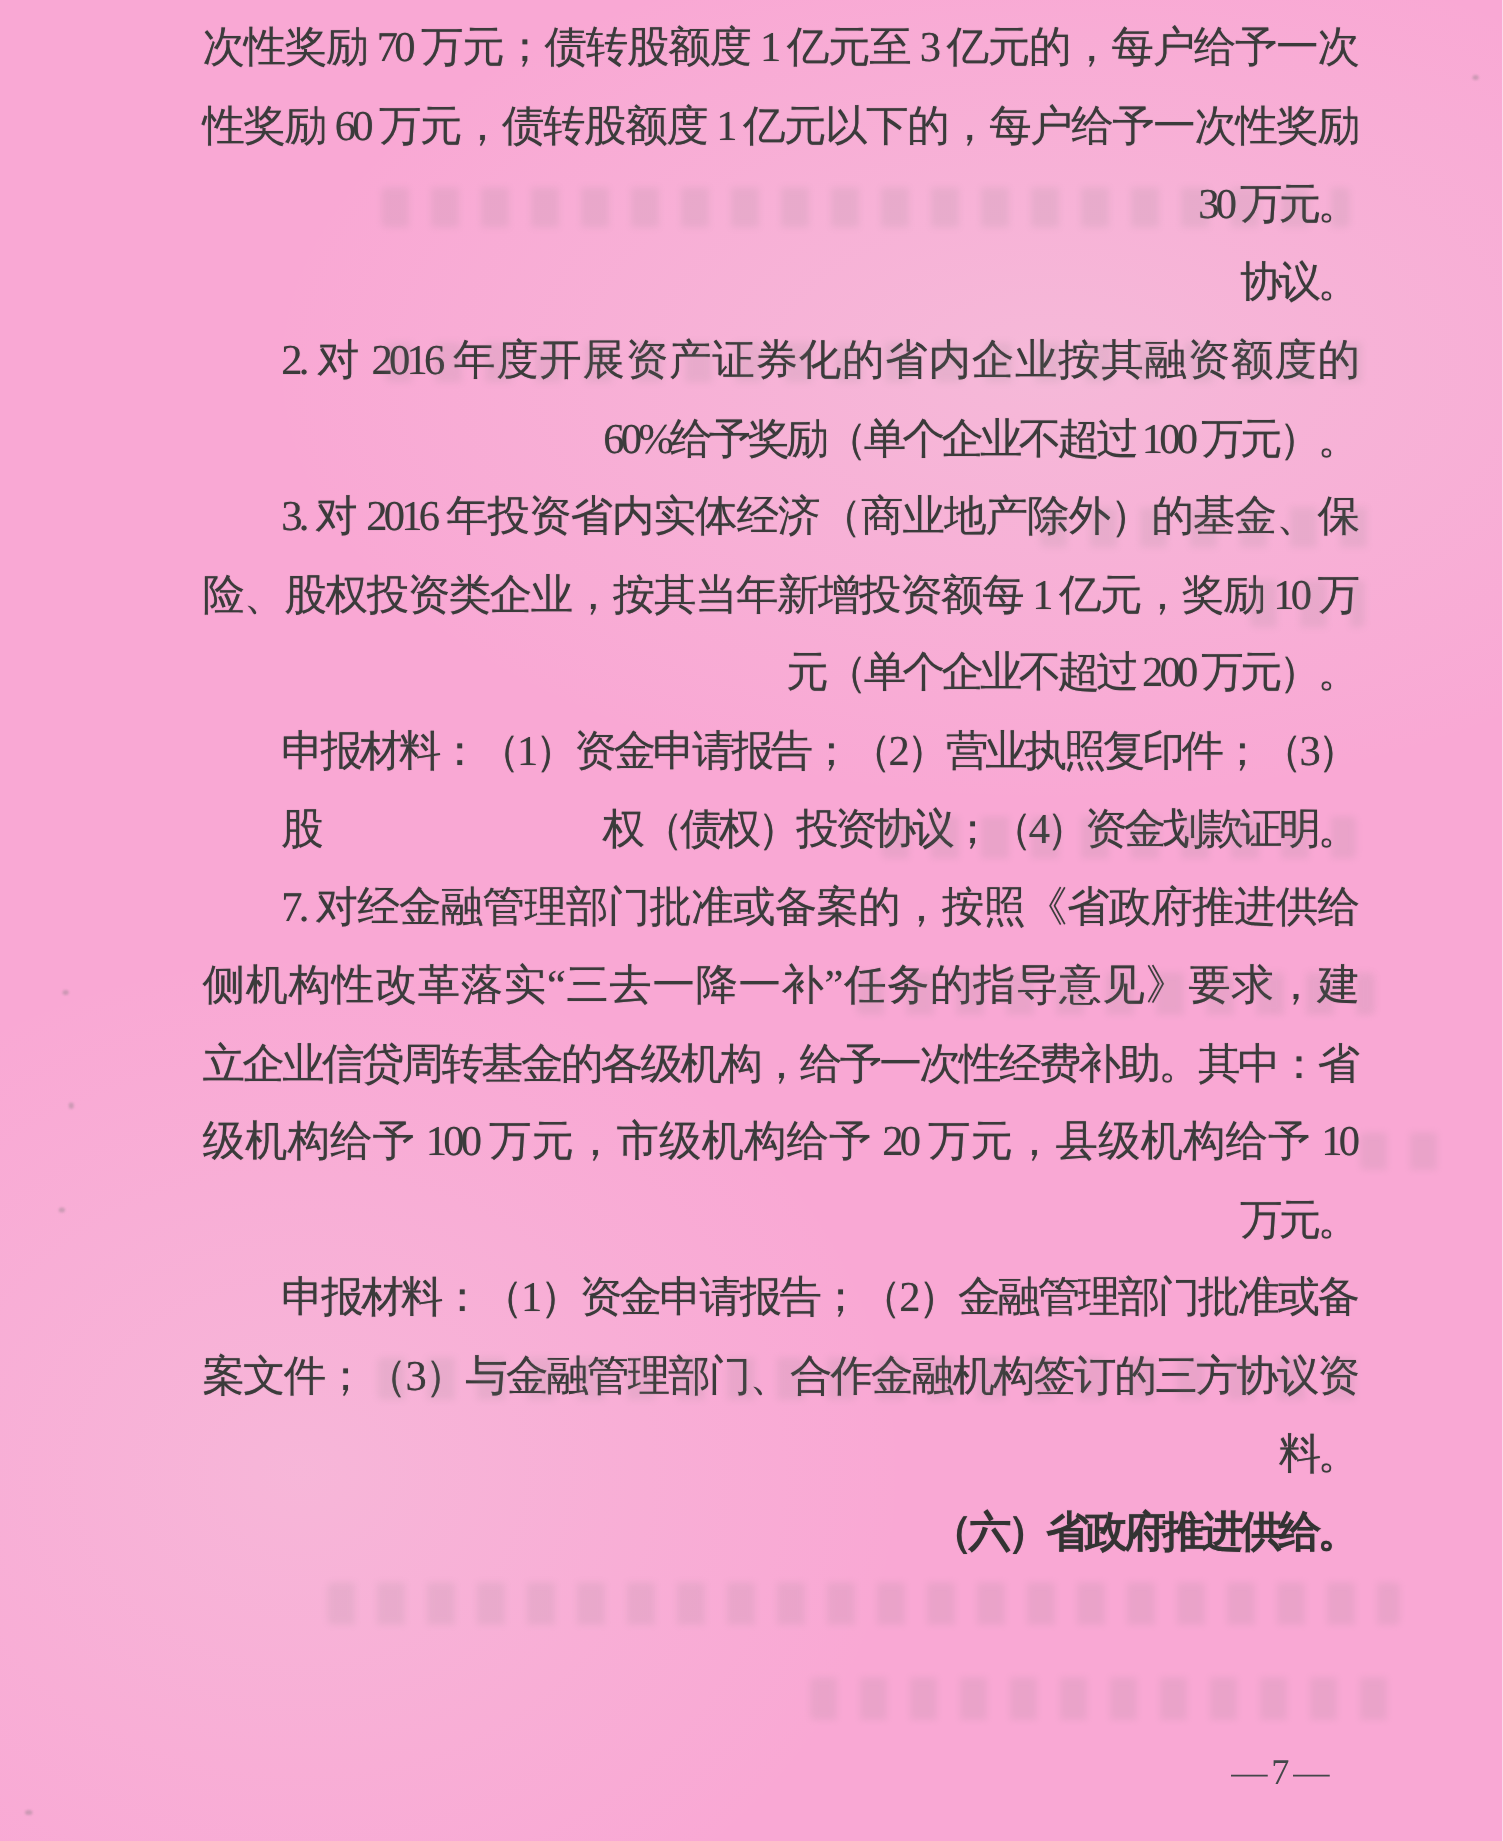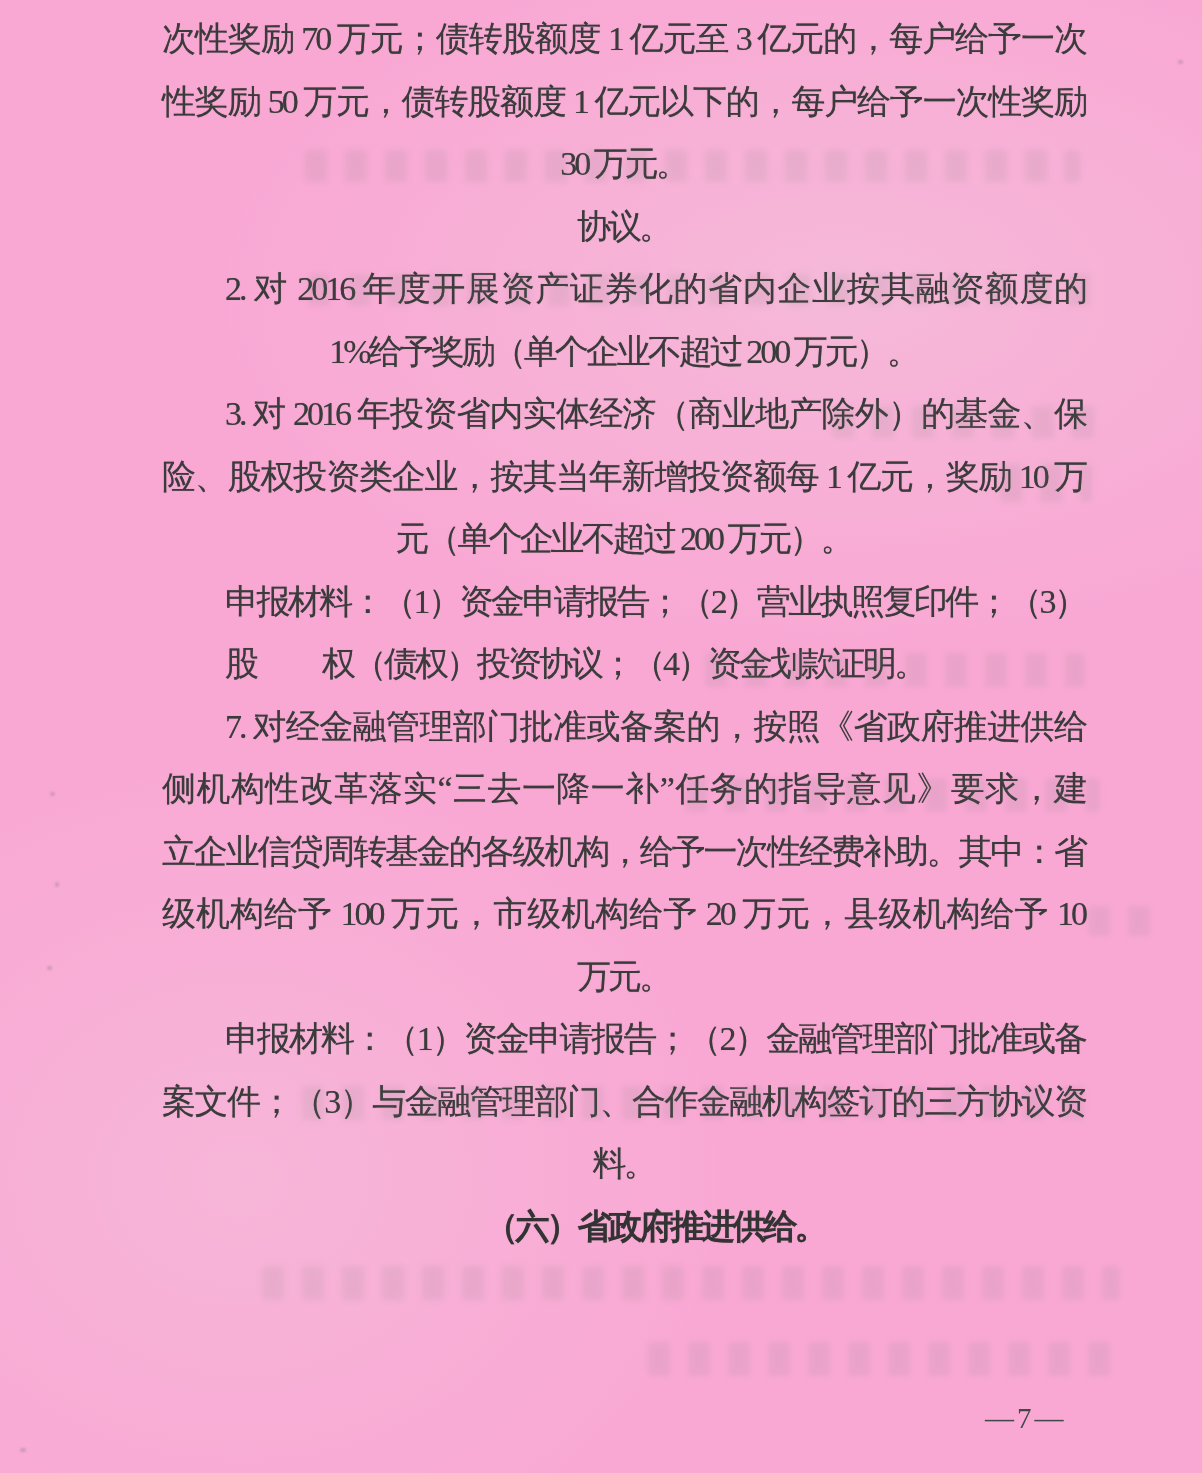--- a/index.html
+++ b/index.html
@@ -32,21 +32,21 @@
     width: 923px;
     font-size: 34px;
     line-height: 62.5px;
     letter-spacing: -3px;
     color: #3b3b3b;
     text-shadow: 0 0 0.7px rgba(70,70,70,0.65);
   }
   .line {
     height: 62.5px;
     white-space: nowrap;
-    text-align: center;
+    text-align: right;
   }
   .line.j {
     white-space: normal;
     text-align: justify;
     text-align-last: justify;
   }
   .line.ind {
     padding-left: 63px;
   }
   .line.em {
@@ -81,25 +81,25 @@
     pointer-events: none;
   }
 </style>
 </head>
 <body>
 
 <div class="page">
 
   <div class="text-block">
     <div class="line j">次性奖励 70 万元；债转股额度 1 亿元至 3 亿元的，每户给予一次</div>
-    <div class="line j">性奖励 50 万元，债转股额度 1 亿元以下的，每户给予一次性奖励</div>
+    <div class="line j">性奖励 60 万元，债转股额度 1 亿元以下的，每户给予一次性奖励</div>
     <div class="line">30 万元。</div>
     <div class="line">协议。</div>
     <div class="line j ind">2. 对 2016 年度开展资产证券化的省内企业按其融资额度的</div>
-    <div class="line">1%给予奖励（单个企业不超过 200 万元）。</div>
+    <div class="line">60%给予奖励（单个企业不超过 100 万元）。</div>
     <div class="line j ind">3. 对 2016 年投资省内实体经济（商业地产除外）的基金、保</div>
     <div class="line j">险、股权投资类企业，按其当年新增投资额每 1 亿元，奖励 10 万</div>
     <div class="line">元（单个企业不超过 200 万元）。</div>
     <div class="line j ind">申报材料：（1）资金申请报告；（2）营业执照复印件；（3）股</div>
     <div class="line">权（债权）投资协议；（4）资金划款证明。</div>
     <div class="line j ind">7. 对经金融管理部门批准或备案的，按照《省政府推进供给</div>
     <div class="line j">侧机构性改革落实“三去一降一补”任务的指导意见》要求，建</div>
     <div class="line j">立企业信贷周转基金的各级机构，给予一次性经费补助。其中：省</div>
     <div class="line j">级机构给予 100 万元，市级机构给予 20 万元，县级机构给予 10</div>
     <div class="line">万元。</div>

